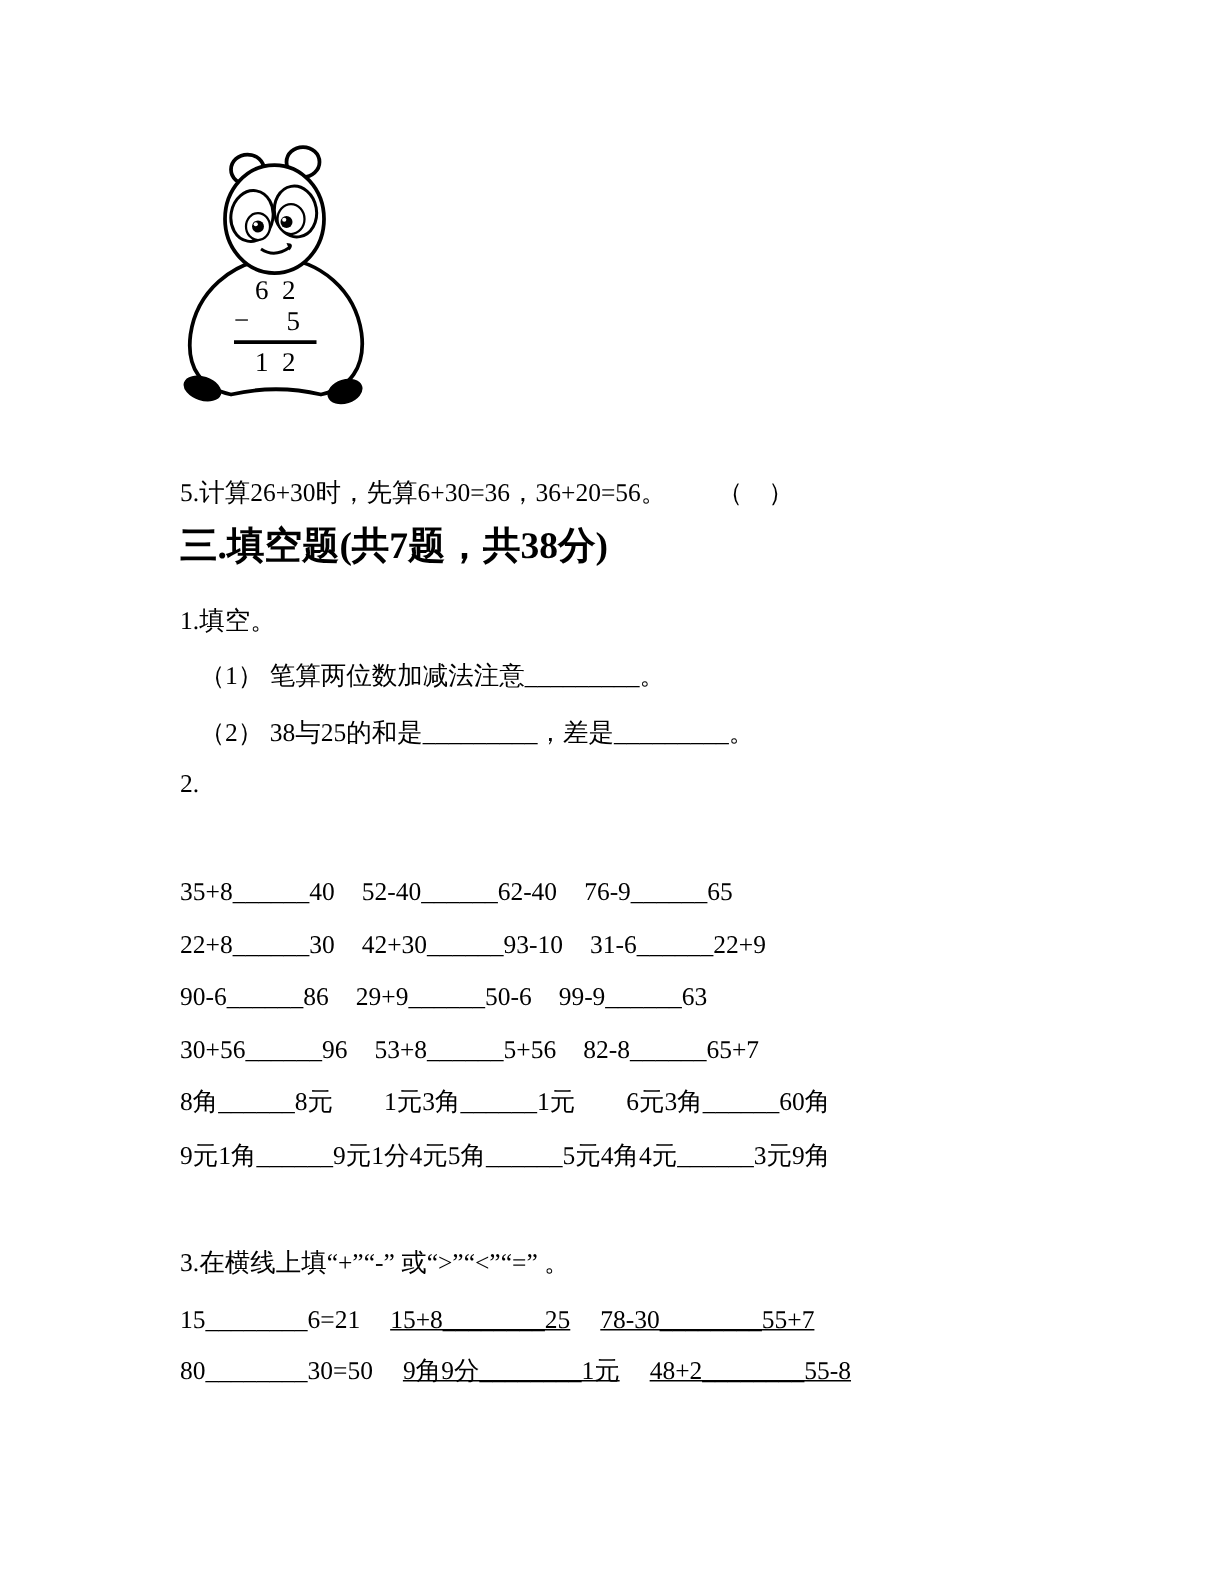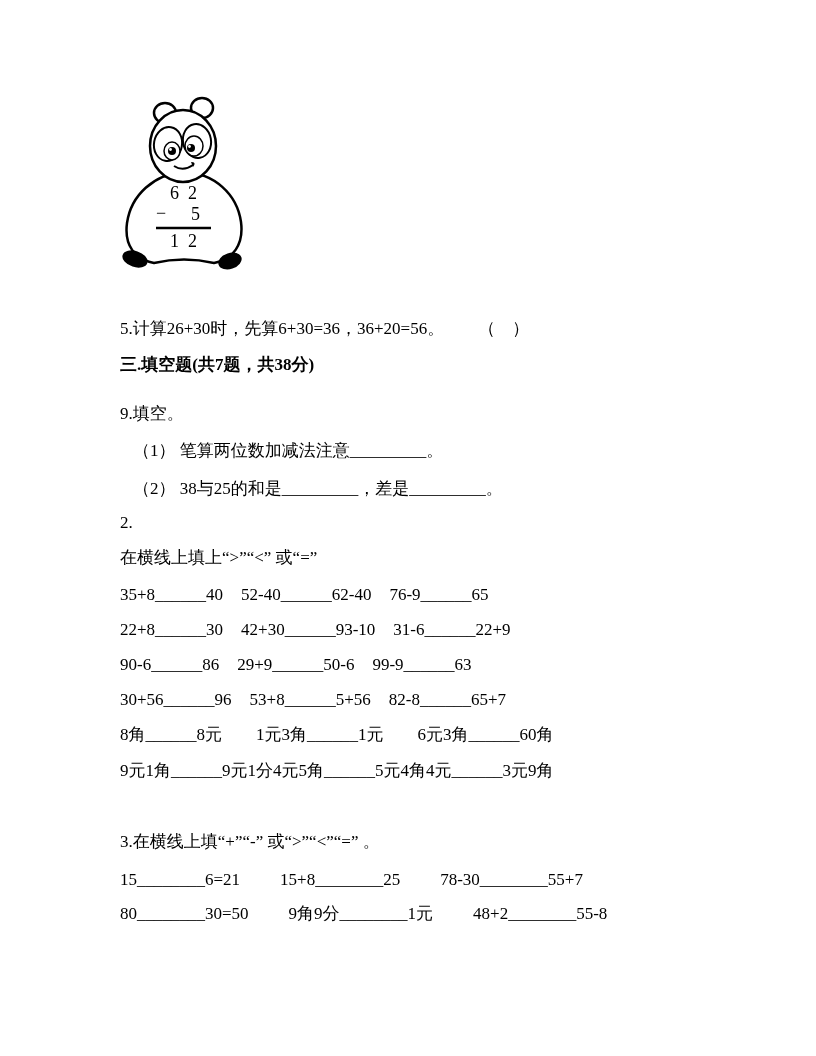--- a/index.html
+++ b/index.html
@@ -15,27 +15,27 @@
   }
   .line{
     position:absolute;
     left:120px;
     white-space:pre;
     line-height:22px;
   }
   .indent{left:133px;}
   .heading{
     font-weight:bold;
-    font-size:17px;
+    font-size:25px;
   }
   .row{display:flex;}
   .row > span{white-space:pre;}
   .gap18 > span + span{margin-left:18px;}
   .gap20 > span + span{}
-  .gap28 > span + span{margin-left:40px;}
+  .gap28 > span + span{margin-left:20px;text-decoration:underline;}
   .gap34 > span + span{margin-left:34px;}
   .panda{
     position:absolute;
     left:122px;top:96px;
   }
   .panda text{
     font-family:"Liberation Serif","DejaVu Serif",serif;
     font-size:18px;
     fill:#000;
   }
@@ -83,26 +83,25 @@
       <line x1="34" y1="132" x2="89" y2="132" stroke="#000" stroke-width="2.5"></line>
       <text x="48" y="151">1</text>
       <text x="66" y="151">2</text>
     </g>
   </svg>
 
   <div class="line" style="top:318px">5.计算26+30时，先算6+30=36，36+20=56。　　（　）</div>
 
   <div class="line heading" style="top:354px">三.填空题(共7题，共38分)</div>
 
-  <div class="line" style="top:403px">9.填空。</div>
+  <div class="line" style="top:403px">1.填空。</div>
   <div class="line indent" style="top:440px">（1） 笔算两位数加减法注意_________。</div>
   <div class="line indent" style="top:478px">（2） 38与25的和是_________，差是_________。</div>
 
   <div class="line" style="top:512px">2.</div>
-  <div class="line" style="top:547px">在横线上填上“&gt;”“&lt;” 或“=”</div>
 
   <div class="line row gap18" style="top:584px">
     <span>35+8______40</span>
     <span>52-40______62-40</span>
     <span>76-9______65</span>
   </div>
   <div class="line row gap18" style="top:619px">
     <span>22+8______30</span>
     <span>42+30______93-10</span>
     <span>31-6______22+9</span>

